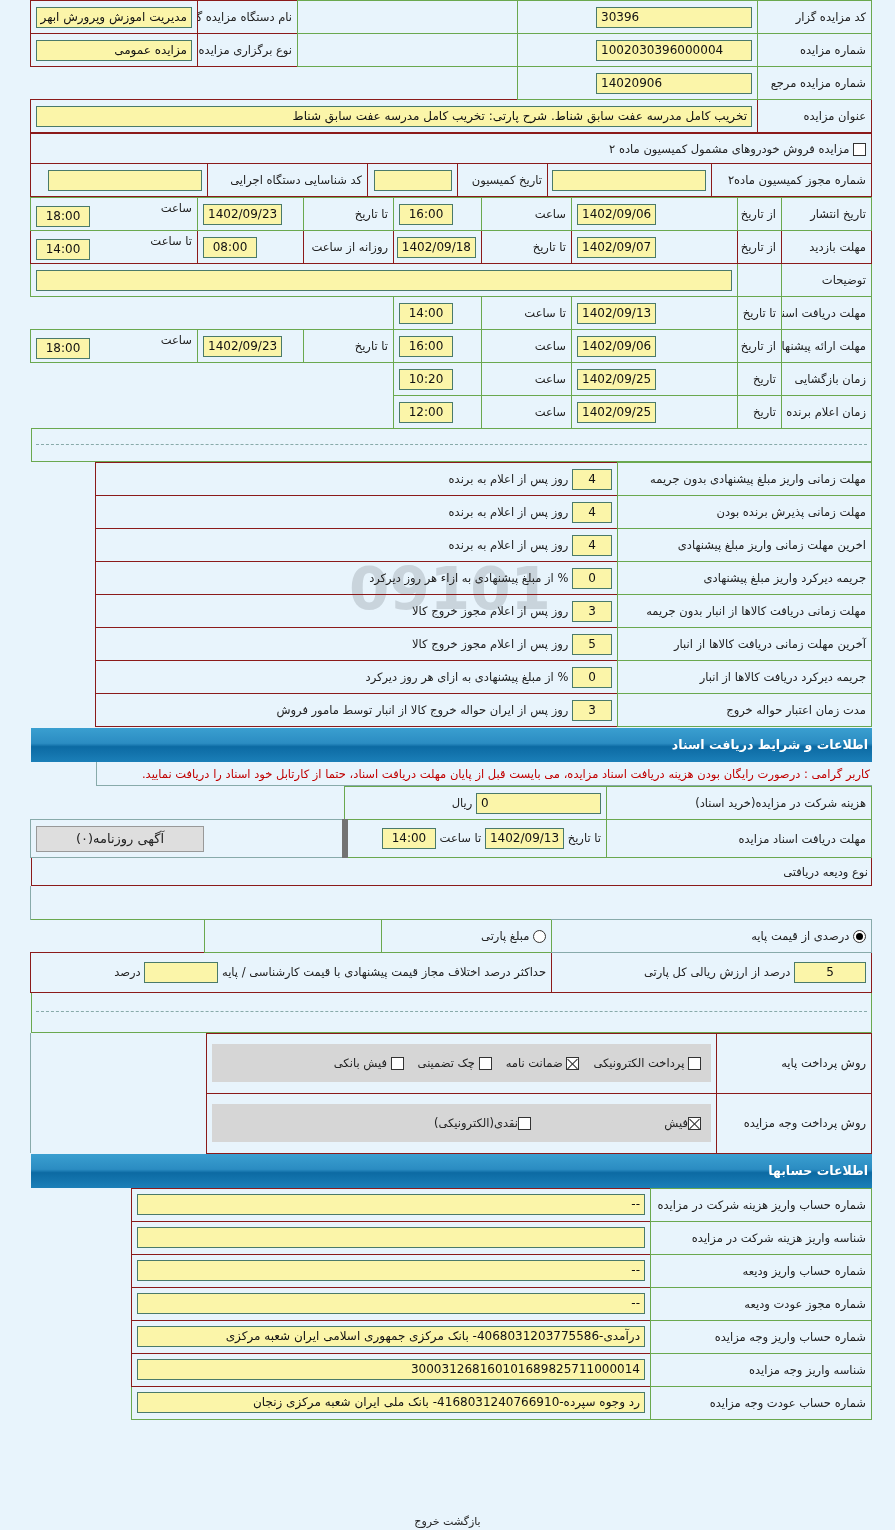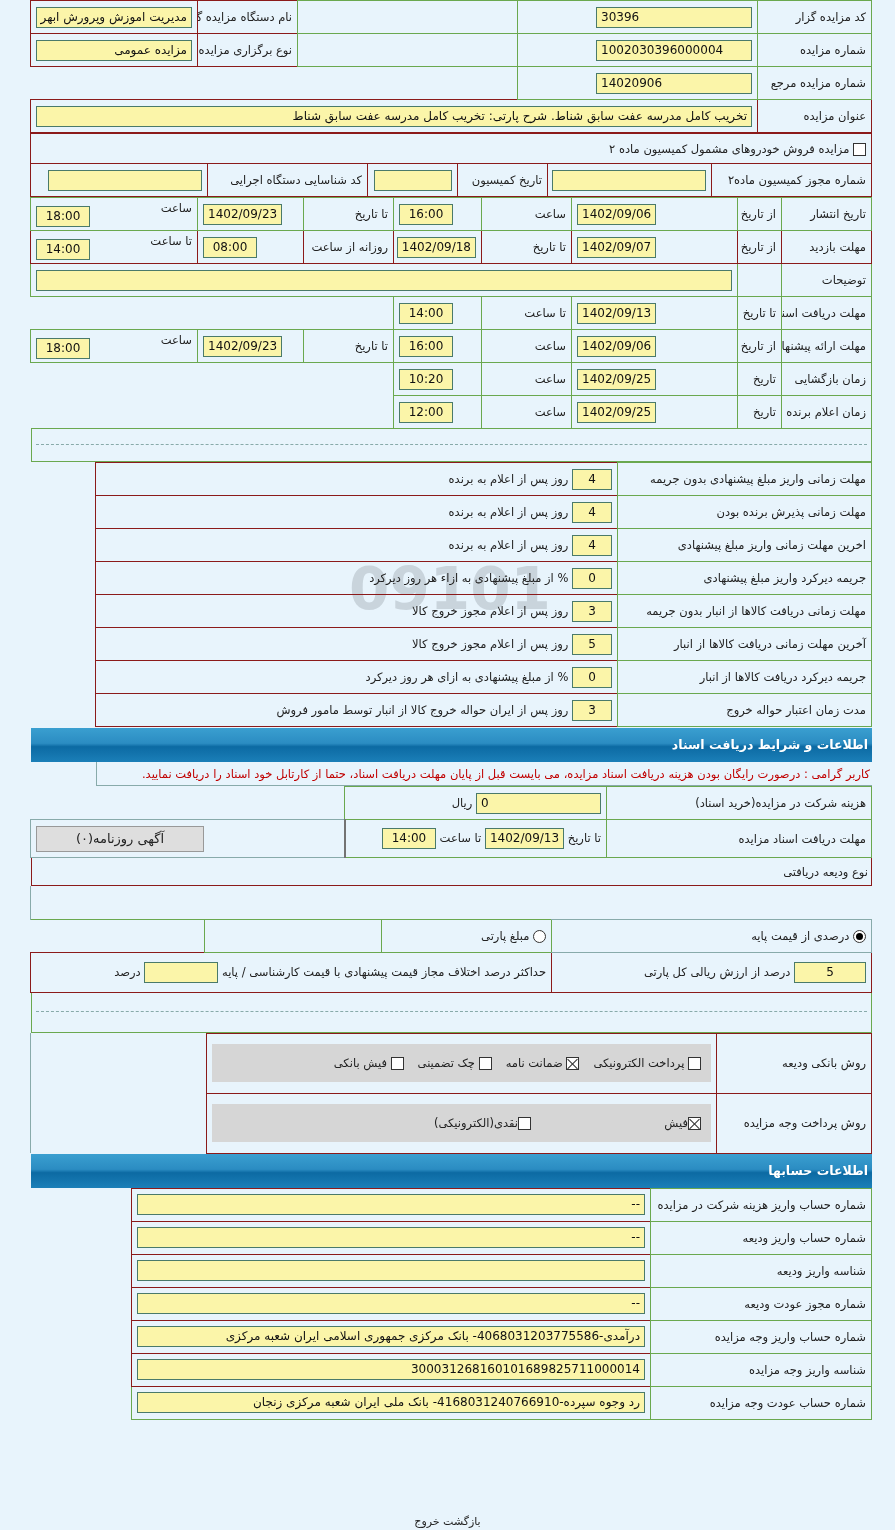--- a/index.html
+++ b/index.html
@@ -254,21 +254,21 @@
         <col style="width:314px">
       </colgroup>
     <tbody>
         <tr>
       <td class="bg">هزینه شرکت در مزایده(خرید اسناد)</td>
       <td class="bg"><span class="inp" style="width:125px">0</span> <span>ریال</span></td>
       <td></td>
     </tr>
     <tr>
       <td class="bg">مهلت دریافت اسناد مزایده</td>
-      <td class="bg" style="border-left:2px solid #737373">
+      <td class="bg" style="border-left:6px solid #737373">
         <span>تا تاریخ</span>
         <span class="inp">1402/09/13</span>
         <span>تا ساعت</span>
         <span class="inp c" style="width:54px">14:00</span>
       </td>
       <td style="border:1px solid #8aa;text-align:left;height:38px">
         <span class="btn">آگهی روزنامه(۰)</span>
       </td>
     </tr>
   </tbody>
@@ -318,21 +318,21 @@
     </div>
 
   <table class="g">
     <colgroup>
         <col style="width:155px">
         <col style="width:510px">
         <col style="width:176px">
       </colgroup>
     <tbody>
         <tr>
-      <td class="br" style="height:60px">روش بانکی ودیعه</td>
+      <td class="br" style="height:60px">روش پرداخت پایه</td>
       <td class="br">
         <div class="gray">
           <span><span class="cb"></span> <span>پرداخت الکترونیکی</span></span>
           <span><span class="cb x"></span> <span>ضمانت نامه</span></span>
           <span><span class="cb"></span> <span>چک تضمینی</span></span>
           <span><span class="cb"></span> <span>فیش بانکی</span></span>
         </div>
       </td>
       <td style="border-left:1px solid #8aa"></td>
     </tr>
@@ -354,28 +354,28 @@
     <colgroup>
         <col style="width:221px">
         <col style="width:519px">
       </colgroup>
     <tbody>
         <tr>
           <td class="bg">شماره حساب واریز هزینه شرکت در مزایده</td>
           <td class="br"><span class="inp rtl" style="width:100%">--</span></td>
         </tr>
     <tr>
+          <td class="bg">شناسه واریز هزینه شرکت در مزایده</td>
+          <td class="br"><span class="inp rtl" style="width:100%"></span></td>
+        </tr>
+    <tr>
           <td class="bg">شماره حساب واریز ودیعه</td>
           <td class="br"><span class="inp rtl" style="width:100%">--</span></td>
         </tr>
     <tr>
-          <td class="bg">شناسه واریز ودیعه</td>
-          <td class="br"><span class="inp rtl" style="width:100%"></span></td>
-        </tr>
-    <tr>
           <td class="bg">شماره مجوز عودت ودیعه</td>
           <td class="br"><span class="inp rtl" style="width:100%">--</span></td>
         </tr>
     <tr>
           <td class="bg">شماره حساب واریز وجه مزایده</td>
           <td class="br"><span class="inp rtl" style="width:100%">درآمدی-4068031203775586- بانک مرکزی جمهوری اسلامی ایران شعبه مرکزی</span></td>
         </tr>
     <tr>
           <td class="bg">شناسه واریز وجه مزایده</td>
           <td class="br"><span class="inp rtl" style="width:100%">300031268160101689825711000014</span></td>

